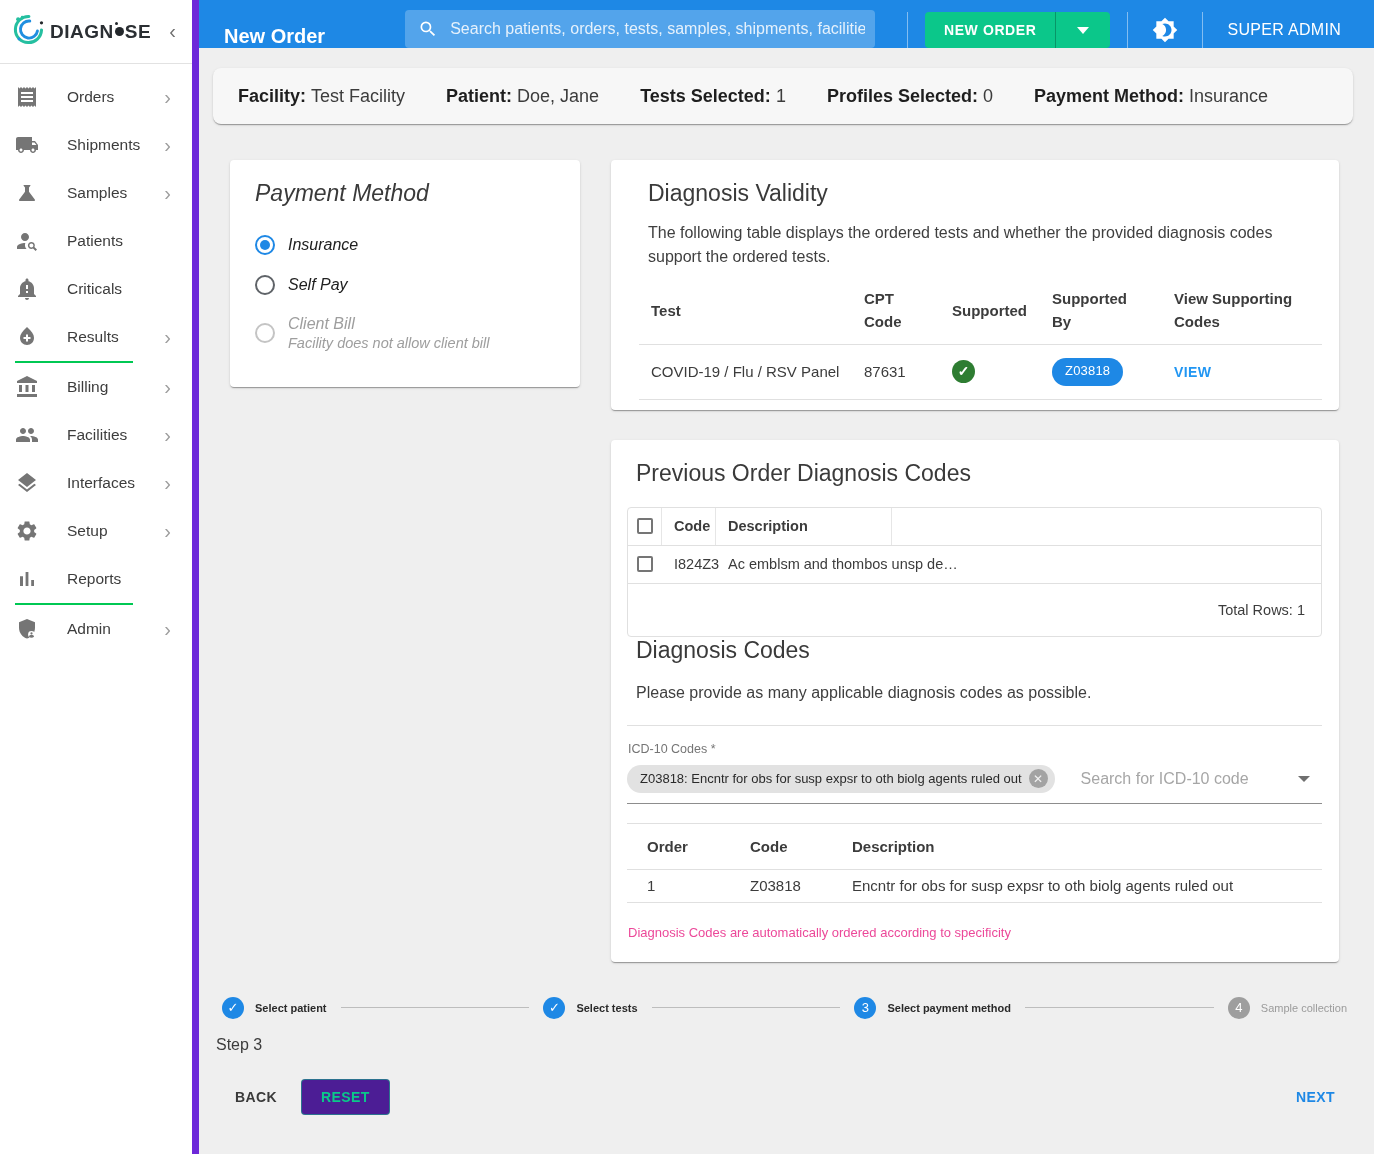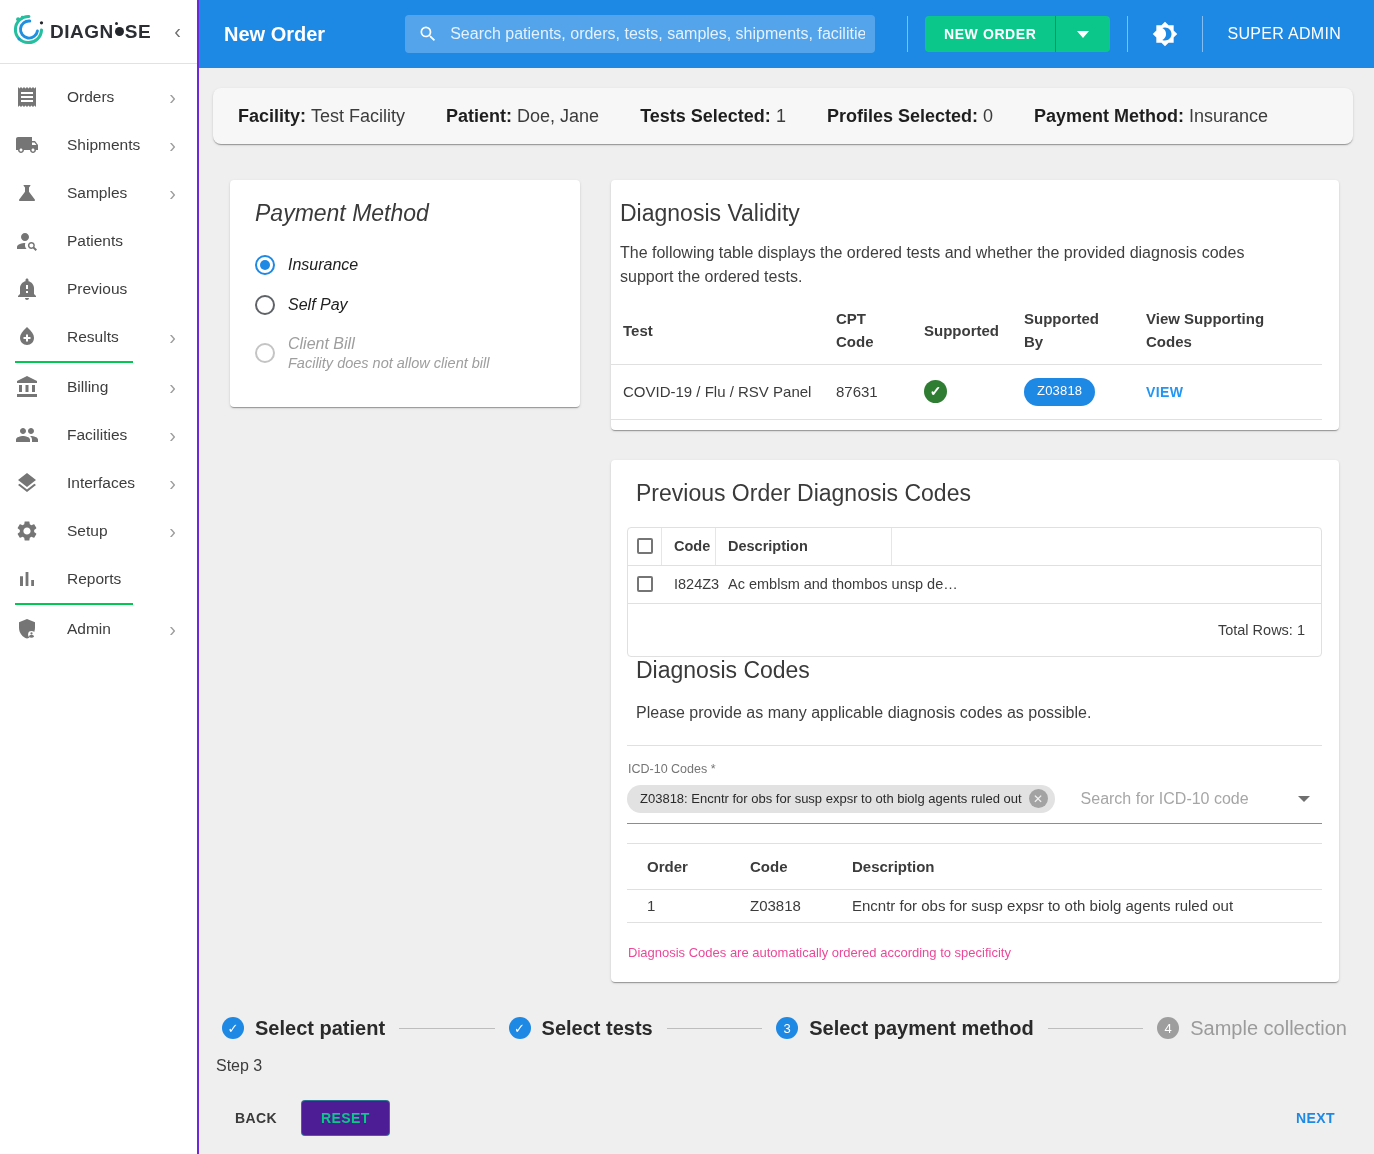--- a/index.html
+++ b/index.html
@@ -1,38 +1,38 @@
 <!DOCTYPE html>
 <html><head>
 <meta charset="utf-8">
 <style>
   * { margin:0; padding:0; box-sizing:border-box; }
   html,body { background:#e9e9e9; }
   body { font-family:"Liberation Sans", sans-serif; width:1374px; height:1154px; overflow:hidden; }
   .app { display:flex; width:1374px; height:1154px; background:#efefef; }
 
   
-  .sidebar { width:199px; min-width:199px; background:#ffffff; border-right:2px solid #6d28d9; display:flex; flex-direction:column; }
+  .sidebar { width:199px; min-width:199px; background:#ffffff; border-right:7px solid #6d28d9; display:flex; flex-direction:column; }
   .sidebar-header { height:64px; display:flex; align-items:center; padding:0 12px 0 10px; border-bottom:1px solid #e2e2e2; }
   .logo { display:flex; align-items:center; flex:1; }
   .logo-text { font-size:19px; font-weight:800; color:#2b2f33; letter-spacing:.5px; margin-left:4px; display:flex; align-items:center; }
   .logo-o { width:9px; height:9px; border-radius:50%; background:#23272b; display:inline-block; margin:0 1px; position:relative; }
   .logo-o::after { content:""; position:absolute; width:3px; height:3px; border-radius:50%; background:#23272b; top:-5px; left:0; }
   .collapse-btn { color:#6f6f6f; font-size:20px; cursor:pointer; padding:0 4px; }
   .nav { padding-top:9px; }
   .nav-item { height:48px; display:flex; align-items:center; padding:0 15px; cursor:pointer; }
   .nav-item .nicon { width:24px; height:24px; flex:none; }
   .nav-item .nicon svg { width:24px; height:24px; fill:#757575; }
   .nav-label { margin-left:28px; font-size:15.5px; color:#3d3d3d; flex:1; }
   .nav-chevron { color:#9e9e9e; font-size:20px; line-height:1; margin-right:6px; }
   .nav-divider { height:2px; background:#00c853; width:118px; margin:0 0 0 15px; }
 
   
   .main { flex:1; display:flex; flex-direction:column; }
-  .topbar { height:68px; background:#1e88e5; display:flex; align-items:center; flex:none; }
+  .topbar { height:48px; background:#1e88e5; display:flex; align-items:flex-end; flex:none; }
   .topbar-title { color:#fff; font-size:20px; font-weight:700; margin-left:25px; white-space:nowrap; }
   .searchbox { margin-left:80px; width:470px; height:38px; background:rgba(255,255,255,.24); border-radius:4px; display:flex; align-items:center; padding:0 10px 0 13px; }
   .searchbox svg { width:20px; height:20px; fill:#ffffff; flex:none; }
   .searchbox input { background:transparent; border:none; outline:none; color:#fff; font-size:16px; margin-left:12px; width:100%; font-family:"Liberation Sans",sans-serif; }
   .searchbox input::placeholder { color:rgba(255,255,255,.85); white-space:nowrap; }
   .topbar-right { margin-left:auto; display:flex; align-items:center; padding-right:33px; }
   .tb-divider { width:1px; height:36px; background:rgba(255,255,255,.45); }
   .new-order-btn { display:flex; align-items:stretch; height:36px; background:#0bc78a; border-radius:4px; margin:0 17px; overflow:hidden; cursor:pointer; }
   .new-order-main { display:flex; align-items:center; padding:0 19px; color:#fff; font-size:14px; font-weight:700; letter-spacing:.6px; }
   .new-order-caret { display:flex; align-items:center; justify-content:center; width:55px; border-left:1px solid rgba(0,0,0,.25); }
@@ -60,21 +60,21 @@
   .radio.selected { border-color:#1e88e5; }
   .radio.selected::after { content:""; position:absolute; inset:3px; border-radius:50%; background:#1e88e5; }
   .radio.disabled { border-color:#c4c4c4; }
   .radio-label { margin-left:13px; font-size:16px; color:#212121; }
   .radio-row.disabled .radio-label { color:#9e9e9e; }
   .radio-caption { font-size:14.5px; color:#9e9e9e; margin-top:2px; }
 
   .right-col { flex:1; display:flex; flex-direction:column; gap:30px; }
 
   
-  .validity-card { padding:18px 17px 10px 0; }
+  .validity-card { padding:18px 17px 10px 28px; }
   .validity-card .panel-title { margin:2px 0 14px 9px; }
   .panel-desc { font-size:16px; color:#3f3f3f; line-height:1.5; margin:0 0 6px 9px; max-width:655px; }
   .v-table { width:100%; margin-top:8px; }
   .v-row { display:flex; align-items:center; }
   .v-head { border-bottom:1px solid #e0e0e0; }
   .v-cell { padding:10px 12px; font-size:15px; color:#3c3c3c; }
   .v-head .v-cell { font-weight:700; line-height:1.55; }
   .vc-test { width:213px; } .vc-cpt { width:88px; padding-right:30px; } .vc-sup { width:100px; } .vc-by { width:122px; padding-right:34px; } .vc-view { flex:1; }
   .v-body { border-bottom:1px solid #e0e0e0; }
   .v-body .v-cell { padding-top:13px; padding-bottom:13px; line-height:1.4; }
@@ -119,21 +119,21 @@
   .oc-order { width:103px; flex:none; } .oc-code { width:102px; flex:none; } .oc-desc { flex:1; }
   .o-body { height:33px; }
   .dx-note { font-size:13px; color:#ec4899; margin:22px 0 0 1px; }
 
   
   .stepper { display:flex; align-items:center; margin:35px 27px 0 23px; }
   .step { display:flex; align-items:center; flex:none; }
   .step-circle { width:22px; height:22px; border-radius:50%; color:#fff; font-size:13px; display:flex; align-items:center; justify-content:center; flex:none; }
   .step-circle.done, .step-circle.active { background:#1e88e5; }
   .step-circle.todo { background:#9e9e9e; }
-  .step-label { margin-left:11px; font-size:20px; font-weight:700; color:#2a2a2a; white-space:nowrap; }
+  .step-label { margin-left:11px; font-size:11px; font-weight:700; color:#2a2a2a; white-space:nowrap; }
   .step.todo .step-label { color:#9b9b9b; font-weight:400; }
   .step-line { flex:1; height:1px; background:#bdbdbd; margin:0 14px; }
 
   .step-count { font-size:16px; color:#3c3c3c; margin:17px 0 0 17px; }
 
   .footer-bar { display:flex; align-items:center; margin:25px 33px 0 30px; }
   .back-btn { font-size:14px; font-weight:700; color:#3a3a3a; letter-spacing:.4px; padding:10px 6px; cursor:pointer; }
   .reset-btn { margin-left:18px; padding:9px 19px; border:1px solid rgba(11,199,138,.5); border-radius:4px; color:#0bc78a; font-size:14px; font-weight:700; letter-spacing:.4px; background:#4c1d95; cursor:pointer;text-align:right; }
   .next-btn { margin-left:auto; font-size:14px; font-weight:700; color:#1e88e5; letter-spacing:.4px; padding:10px 6px; cursor:pointer; }
 </style>
@@ -189,21 +189,21 @@
       <div class="nav-item">
         <span class="nicon"><svg viewBox="0 0 24 24">
               <path d="M10 12c2.21 0 4-1.79 4-4s-1.79-4-4-4-4 1.79-4 4 1.79 4 4 4zm.35 2.01C7.62 13.91 2 15.27 2 18v2h9.54c-2.47-2.76-1.23-5.89-1.19-5.99zm9.08 4.01c.47-.8.57-1.82.21-2.77-.51-1.36-1.8-2.25-3.25-2.25-1.93 0-3.5 1.57-3.5 3.5s1.57 3.5 3.5 3.5c.59 0 1.14-.16 1.64-.42L20.59 22 22 20.59l-2.57-2.57zm-3.04.48c-1.1 0-2-.9-2-2s.9-2 2-2 2 .9 2 2-.9 2-2 2z"></path>
             </svg></span>
         <span class="nav-label">Patients</span>
       </div>
       <div class="nav-item">
         <span class="nicon"><svg viewBox="0 0 24 24">
               <path d="M12 23c1.1 0 2-.9 2-2h-4c0 1.1.9 2 2 2zm7-6v-6c0-3.35-2.36-6.15-5.5-6.83V3c0-.83-.67-1.5-1.5-1.5s-1.5.67-1.5 1.5v1.17C7.36 4.85 5 7.65 5 11v6l-2 2v1h18v-1l-2-2zm-6-1h-2v-2h2v2zm0-4h-2V8h2v4z"></path>
             </svg></span>
-        <span class="nav-label">Previous</span>
+        <span class="nav-label">Criticals</span>
       </div>
       <div class="nav-item">
         <span class="nicon"><svg viewBox="0 0 24 24">
               <path d="M12 2c-4.6 4.1-7 7.6-7 10.8C5 17.3 8.2 20 12 20s7-2.7 7-7.2C19 9.6 16.6 6.1 12 2z"></path>
               <rect x="11" y="9.5" width="2" height="7" fill="#fff"></rect>
               <rect x="8.5" y="12" width="7" height="2" fill="#fff"></rect>
             </svg></span>
         <span class="nav-label">Results</span>
         <span class="nav-chevron">›</span>
       </div>

